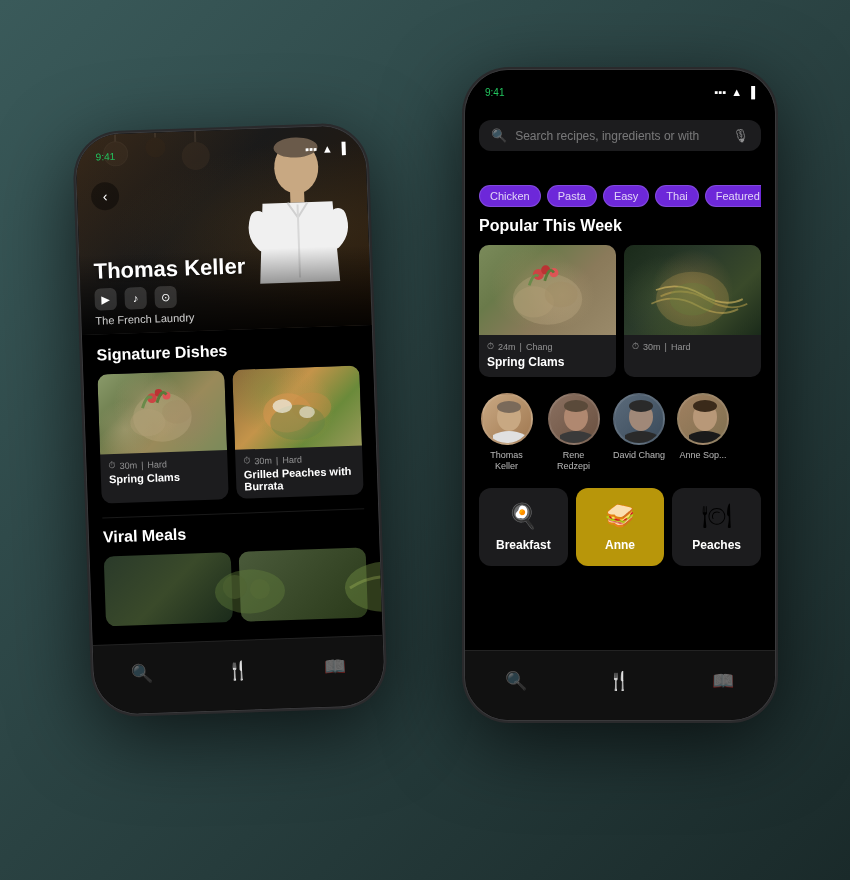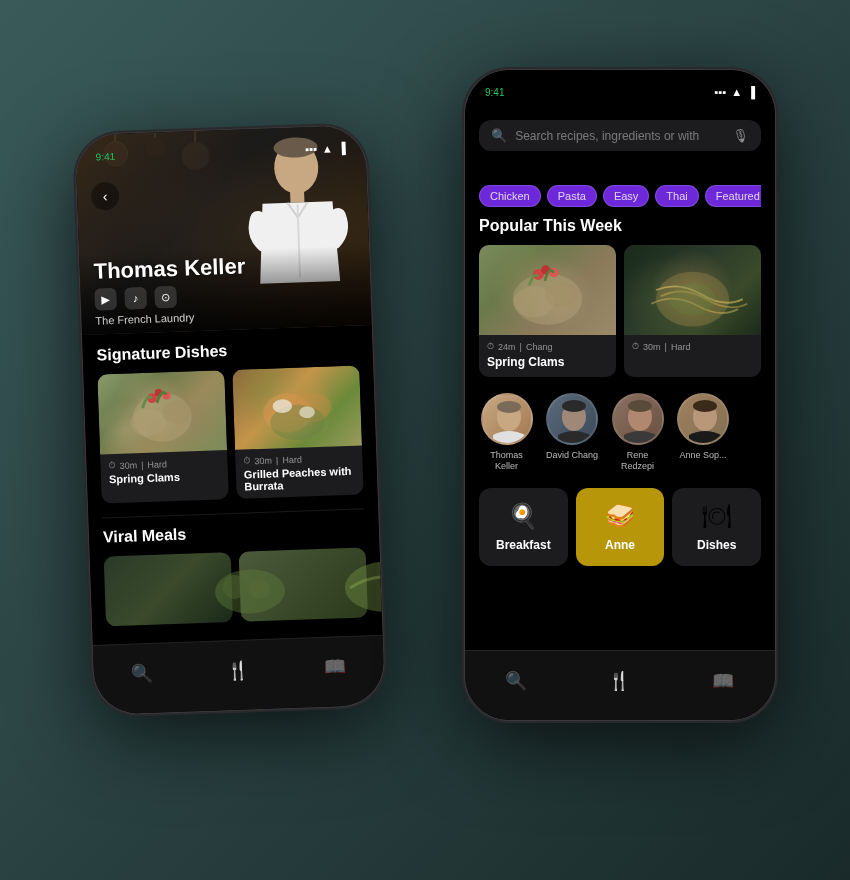--- a/index.html
+++ b/index.html
@@ -759,39 +759,39 @@
                 <svg width="52" height="52" viewBox="0 0 52 52">
                   <ellipse cx="26" cy="22" rx="12" ry="14" fill="#c8a882"></ellipse>
                   <ellipse cx="26" cy="12" rx="12" ry="6" fill="#7a6a5a"></ellipse>
                   <path d="M10 40 Q26 32 42 40 L42 52 L10 52 Z" fill="#e0e0e0"></path>
                 </svg>
               </div>
               <span class="chef-label">Thomas Keller</span>
             </div>
 
             <div class="chef-chip">
+              <div class="chef-avatar avatar-2">
+                <svg width="52" height="52" viewBox="0 0 52 52">
+                  <ellipse cx="26" cy="22" rx="12" ry="14" fill="#b08870"></ellipse>
+                  <ellipse cx="26" cy="11" rx="12" ry="6" fill="#5a4a3a"></ellipse>
+                  <path d="M10 40 Q26 32 42 40 L42 52 L10 52 Z" fill="#3a3a3a"></path>
+                </svg>
+              </div>
+              <span class="chef-label">Rene Redzepi</span>
+            </div>
+
+            <div class="chef-chip">
               <div class="chef-avatar avatar-3">
                 <svg width="52" height="52" viewBox="0 0 52 52">
                   <ellipse cx="26" cy="22" rx="12" ry="14" fill="#a08878"></ellipse>
                   <ellipse cx="26" cy="11" rx="12" ry="6" fill="#2a2a2a"></ellipse>
                   <path d="M10 40 Q26 32 42 40 L42 52 L10 52 Z" fill="#2a2a2a"></path>
                 </svg>
               </div>
               <span class="chef-label">David Chang</span>
-            </div>
-
-            <div class="chef-chip">
-              <div class="chef-avatar avatar-2">
-                <svg width="52" height="52" viewBox="0 0 52 52">
-                  <ellipse cx="26" cy="22" rx="12" ry="14" fill="#b08870"></ellipse>
-                  <ellipse cx="26" cy="11" rx="12" ry="6" fill="#5a4a3a"></ellipse>
-                  <path d="M10 40 Q26 32 42 40 L42 52 L10 52 Z" fill="#3a3a3a"></path>
-                </svg>
-              </div>
-              <span class="chef-label">Rene Redzepi</span>
             </div>
 
             <div class="chef-chip">
               <div class="chef-avatar avatar-4">
                 <svg width="52" height="52" viewBox="0 0 52 52">
                   <ellipse cx="26" cy="22" rx="12" ry="14" fill="#b89878"></ellipse>
                   <ellipse cx="26" cy="11" rx="12" ry="6" fill="#3a2a1a"></ellipse>
                   <path d="M10 40 Q26 32 42 40 L42 52 L10 52 Z" fill="#1a1a1a"></path>
                 </svg>
               </div>
@@ -809,21 +809,21 @@
               <span class="meal-label">Breakfast</span>
             </div>
 
             <div class="meal-card active">
               <span class="meal-icon">🥪</span>
               <span class="meal-label">Anne</span>
             </div>
 
             <div class="meal-card">
               <span class="meal-icon">🍽</span>
-              <span class="meal-label">Dishes</span>
+              <span class="meal-label">Peaches</span>
             </div>
 
           </div>
         </div>
 
       </div>
 
       <div class="tab-bar">
         <div class="tab-item">
           <span class="tab-icon">🔍</span>

